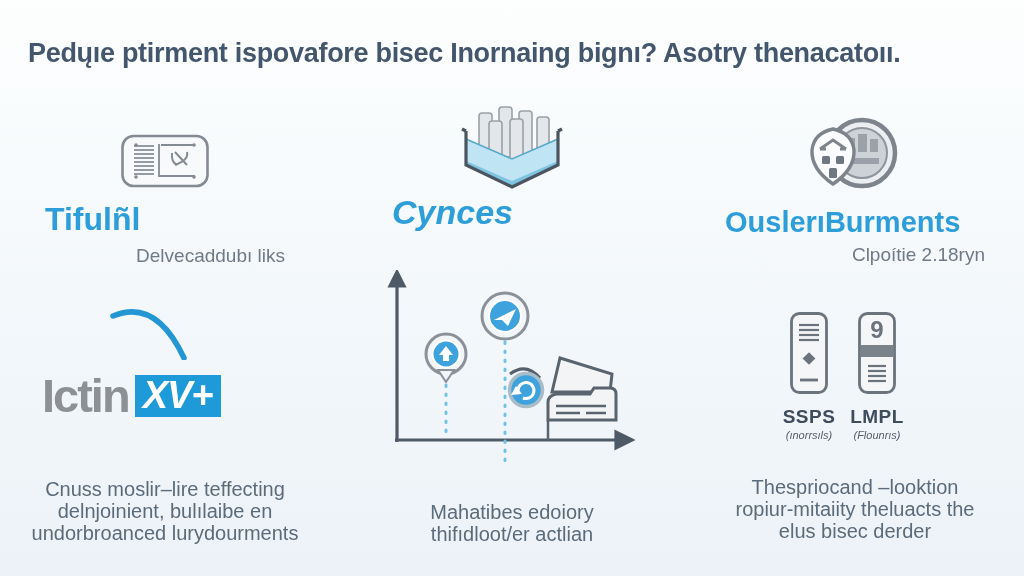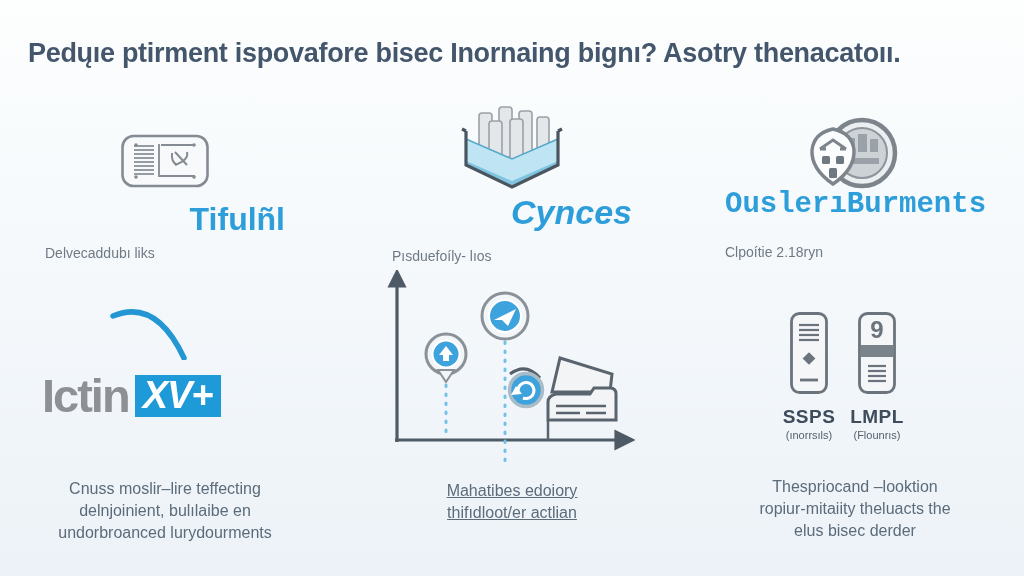--- a/index.html
+++ b/index.html
@@ -7,25 +7,25 @@
   body { font-family:"Liberation Sans", sans-serif; }
   .slide{
     position:relative; width:1024px; height:576px;
     background:linear-gradient(180deg,#fdfefe 0%,#f6fafc 35%,#edf2f8 100%);
     overflow:hidden;
   }
   .title{
     position:absolute; left:28px; top:38px; width:950px;
     font-size:27px; font-weight:700; color:#44566b; letter-spacing:-0.3px;
   }
-  .feat-head{ position:absolute; text-align:right; font-weight:700; color:#2d9ed9; }
-  .feat-sub { position:absolute; text-align:left; color:#707a85; font-size:14px; }
+  .feat-head{ position:absolute; text-align:left; font-weight:700; color:#2d9ed9; }
+  .feat-sub { position:absolute; text-align:right; color:#707a85; font-size:19px; }
   #head-1{ left:45px;  top:201px; width:240px; font-size:32px; }
   #head-2{ left:392px; top:193px; width:240px; font-size:34px;font-style:italic; }
-  #head-3{ left:725px; top:188px; width:260px; font-size:29px;font-family:Liberation Mono, monospace; }
+  #head-3{ left:725px; top:206px; width:260px; font-size:29px; }
   #sub-1 { left:45px;  top:245px; width:240px; }
   #sub-2 { left:392px; top:248px; width:240px; }
   #sub-3 { left:725px; top:244px; width:260px; }
   .icon-abs{ position:absolute; }
   #icon-1{ left:119px; top:132px; }
   #icon-2{ left:453px; top:101px; }
   #icon-3{ left:803px; top:116px; }
 
   
   .logo-swoosh{ position:absolute; left:110px; top:304px; }
@@ -39,26 +39,26 @@
   .logo-tag{ position:absolute; left:44px; top:395px; font-size:17px; color:#7d858d; letter-spacing:0.4px; }
 
   
   .chart{ position:absolute; left:380px; top:270px; }
 
   
   .tower-block{ position:absolute; width:84px; text-align:center; }
   #tower-1{ left:767px; top:310px; }
   #tower-2{ left:835px; top:310px; }
   .tower-label{ font-size:19px; font-weight:700; color:#3e4c5b; margin-top:6px; letter-spacing:0.5px;}
-  .tower-sublabel{ font-size:11px; color:#55606c; margin-top:1px; }
-
-  
-  .bottom-text{ position:absolute; text-align:center; color:#5b6b7a; font-size:16px; line-height:22px; }
+  .tower-sublabel{ font-size:11px; color:#55606c; margin-top:1px;font-style:italic; }
+
+  
+  .bottom-text{ position:absolute; text-align:center; color:#5b6b7a; font-size:20px; line-height:22px; }
   #btext-1{ left:10px;  top:478px; width:310px; }
-  #btext-2{ left:392px; top:480px; width:240px;text-decoration:underline; }
+  #btext-2{ left:392px; top:501px; width:240px; }
   #btext-3{ left:705px; top:476px; width:300px; }
 </style>
 </head>
 <body>
 
 <div class="slide">
 
   <div class="title">Pedųıe ptirment ispovafore bisec Inornaing bignı? Asotry thenacatoıı.</div>
 
   <svg id="icon-1" class="icon-abs" width="92" height="58" viewBox="0 0 92 58">
@@ -112,21 +112,20 @@
       <rect x="19" y="40" width="8" height="8" rx="1.5"></rect>
       <rect x="33" y="40" width="8" height="8" rx="1.5"></rect>
       <rect x="26" y="52" width="8" height="10" rx="1.5"></rect>
     </g>
   </svg>
 
   <div id="head-1" class="feat-head">Tifulñl</div>
   <div id="head-2" class="feat-head">Cynces</div>
   <div id="head-3" class="feat-head">OuslerıBurments</div>
   <div id="sub-1" class="feat-sub">Delvecaddubı liks</div>
-  <div id="sub-2" class="feat-sub">Pısduefoíly- lıos</div>
   <div id="sub-3" class="feat-sub">Clpoítie 2.18ryn</div>
 
   <svg class="logo-swoosh" width="80" height="56" viewBox="0 0 80 56">
     <path d="M3 12 Q46 -6 74 54" fill="none" stroke="#2496d3" stroke-width="5.5" stroke-linecap="round"></path>
   </svg>
   <div class="logo-row">
     <span class="logo-word">Ictin</span>
     <span class="logo-badge">XV+</span>
   </div>
 

